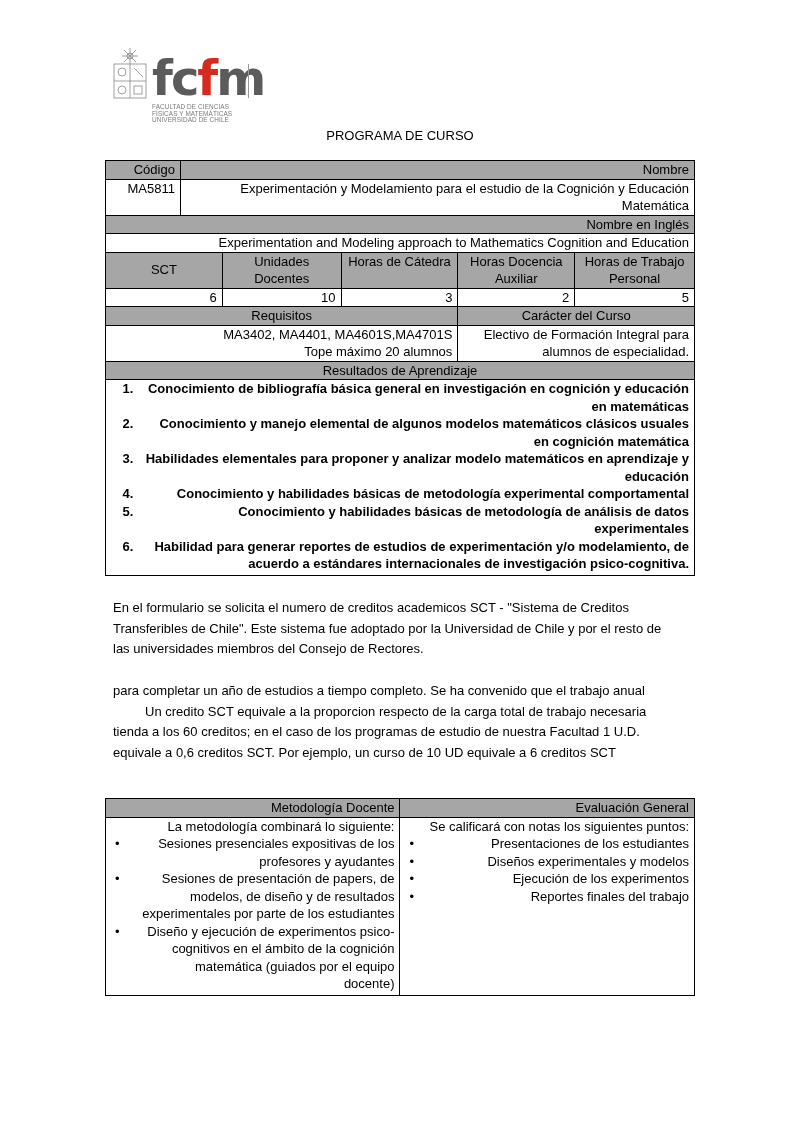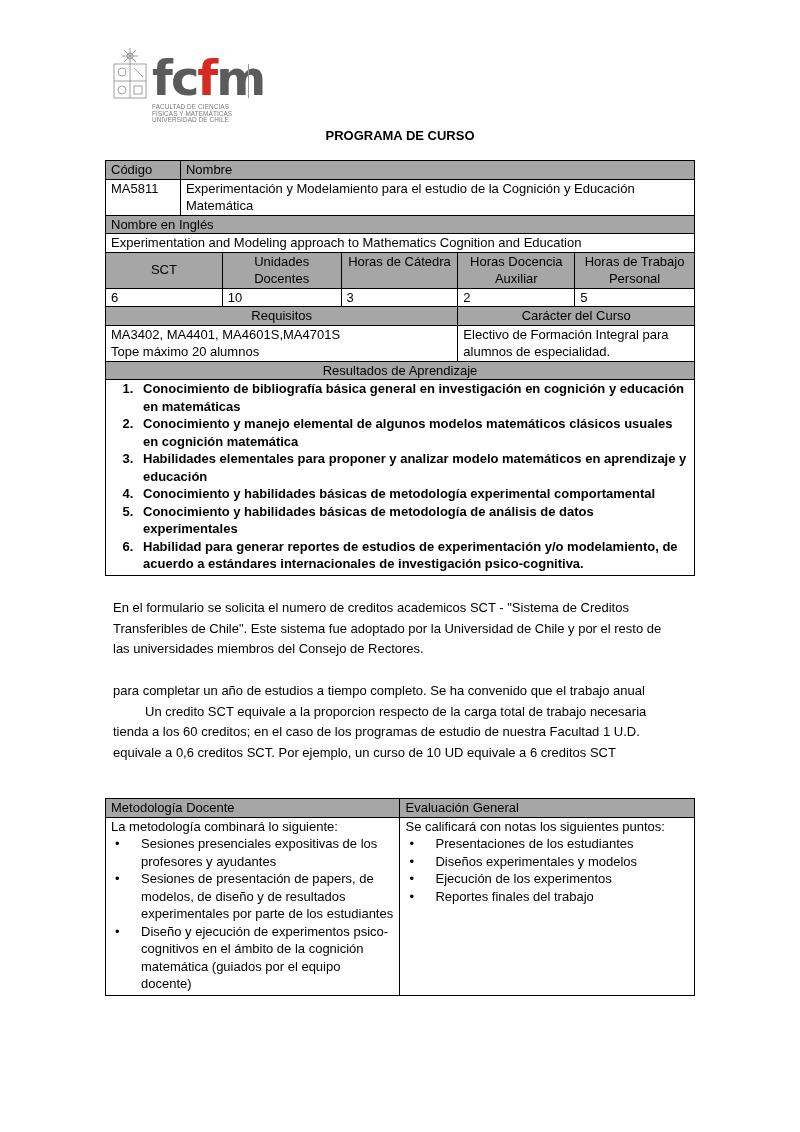--- a/index.html
+++ b/index.html
@@ -3,23 +3,23 @@
 <meta charset="utf-8">
 <style>
   html, body { margin:0; padding:0; background:#ffffff; }
   body { width:800px; height:1132px; position:relative; font-family:"Liberation Sans", sans-serif; color:#000; overflow:hidden; }
   .logo { position:absolute; left:112px; top:46px; width:140px; height:84px; }
   .logo .crest { position:absolute; left:0; top:0; width:36px; height:56px; }
   .logo .wordmark { position:absolute; left:40px; top:12px; font-family:"DejaVu Sans", sans-serif; font-size:48px; font-weight:bold; letter-spacing:-2px; color:#5b5b5b; line-height:40px; }
   .logo .wordmark .f2 { color:#d42a1f; }
   .logo .sep { position:absolute; left:136px; top:18px; width:1px; height:34px; background:#999; }
   .logo .sub { position:absolute; left:40px; top:58px; font-size:6.4px; line-height:6.6px; color:#7a7a7a; letter-spacing:0.1px; white-space:nowrap; }
-  .title { position:absolute; left:0; width:800px; top:128px; text-align:center; font-weight:bold; font-size:13px; }
+  .title { position:absolute; left:0; width:800px; top:128px; text-align:center; font-weight:normal; font-size:13px; }
   table { border-collapse:collapse; position:absolute; font-size:13px; line-height:17.5px; }
-  td { border:1.2px solid #000; padding:0 5px; vertical-align:top; }
+  td { border:1.2px solid #000; padding:0 5px; vertical-align:top;text-align:right; }
   .hd { background:#a6a6a6; }
   .c { text-align:center; }
   #t1 { left:105px; top:160px; width:590px; }
   #t2 { left:105px; top:798px; width:590px; }
   ol { margin:0; padding:0 0 0 26px;font-weight:bold; }
   ol li { padding-left:6px; }
   ul { margin:0; padding:0 0 0 26px; list-style:none; }
   ul li { position:relative; padding-left:4px; }
   ul li::before { content:"•"; position:absolute; left:-22px; top:0; font-size:13px; }
   .para { position:absolute; left:113px; width:580px; font-size:13px; line-height:20.7px; }

